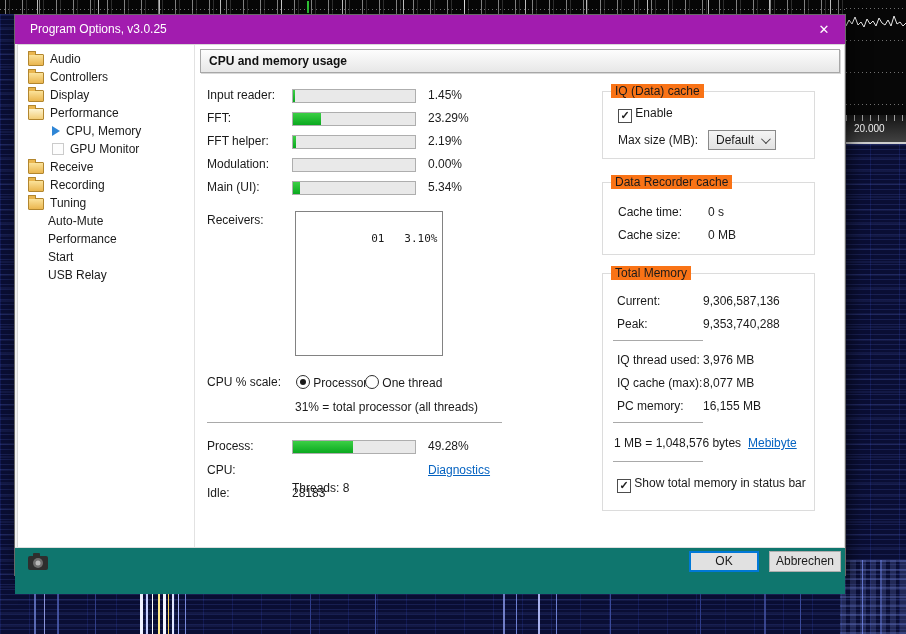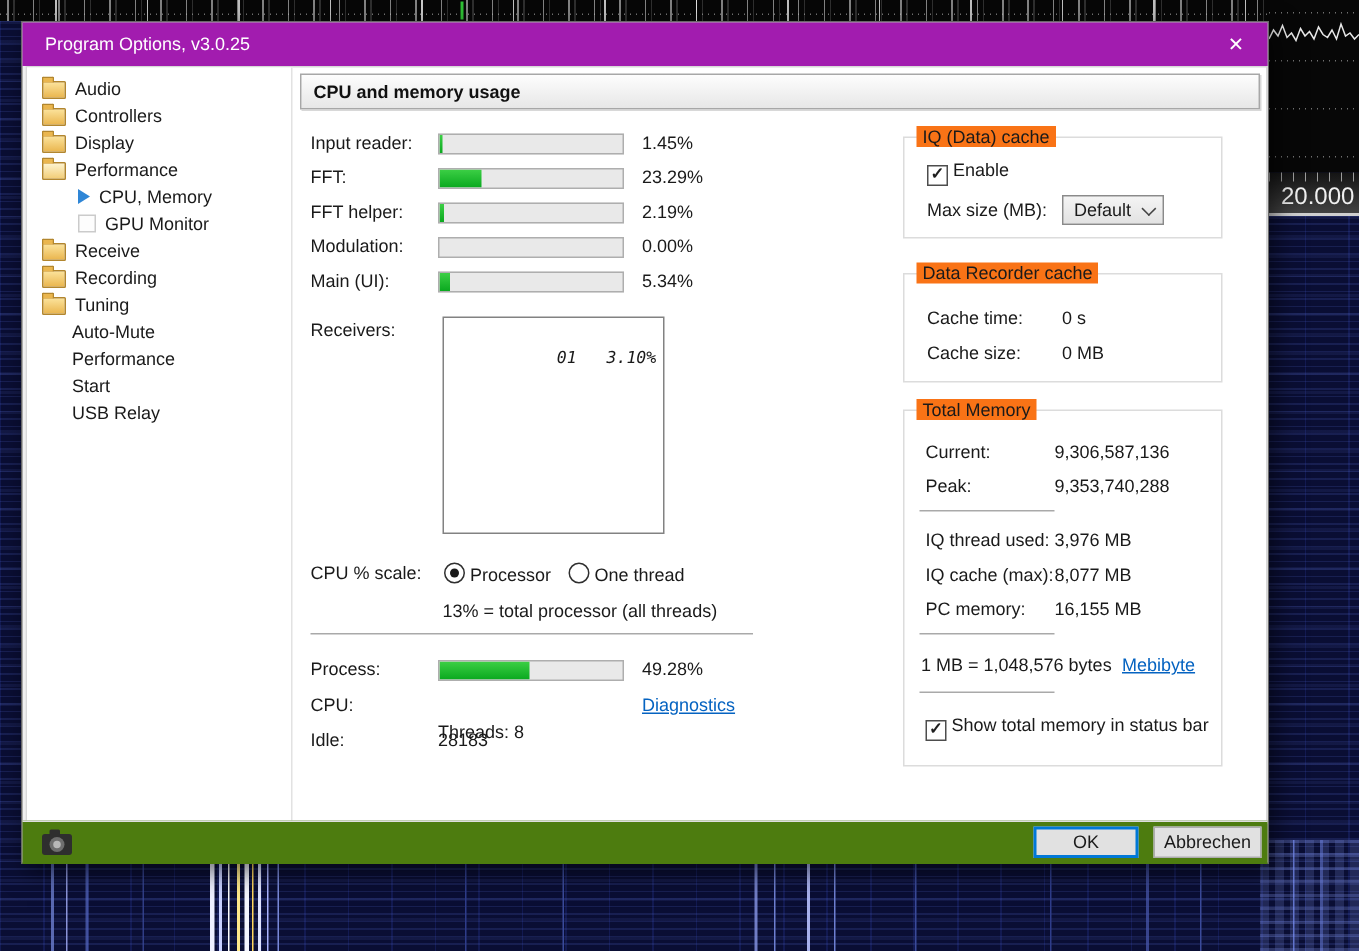--- a/index.html
+++ b/index.html
@@ -19,21 +19,21 @@
       repeating-linear-gradient(90deg, transparent 0 5px, rgba(255,255,255,0.50) 5px 6px, transparent 6px 9px, rgba(255,255,255,0.16) 9px 10px, transparent 10px 17px),
       repeating-linear-gradient(90deg, transparent 0 37px, rgba(255,255,255,0.75) 37px 38px, transparent 38px 61px);}
   .spec-top .dotline{position:absolute;left:0;top:9px;width:100%;height:1px;
     background:repeating-linear-gradient(90deg, rgba(210,210,210,0.55) 0 1px, transparent 1px 4px);}
   .spec-top .greenline{position:absolute;left:307px;top:1px;width:2px;height:12px;background:#2ec234;}
   .spec-right{position:absolute;left:846px;top:0;width:60px;height:115px;background:#070707;}
   .spec-right .dotline{position:absolute;left:0;width:100%;height:1px;
     background:repeating-linear-gradient(90deg, rgba(200,200,200,0.55) 0 1px, transparent 1px 4px);}
   .freq-scale{position:absolute;left:846px;top:115px;width:60px;height:27px;
     background:linear-gradient(#141414,#424242);border-bottom:2px solid #cfcfcf;
-    color:#f0f0f0;font-size:16px;}
+    color:#f0f0f0;font-size:10px;}
   .freq-scale .ticks{position:absolute;left:0;top:0;width:100%;height:6px;
     background:repeating-linear-gradient(90deg, rgba(190,190,190,0.8) 0 1px, transparent 1px 8px);}
   .freq-scale .flabel{position:absolute;left:8px;top:8px;}
   .streaks{position:absolute;left:0;top:560px;width:906px;height:74px;}
   .streaks div{position:absolute;top:0;height:74px;}
   .dashes{position:absolute;left:840px;top:560px;width:66px;height:74px;opacity:.8;
     background-image:
       repeating-linear-gradient(180deg, rgba(150,170,255,0.30) 0 2px, transparent 2px 9px),
       repeating-linear-gradient(90deg, rgba(150,170,255,0.22) 0 6px, transparent 6px 10px);
     background-blend-mode:multiply;}
@@ -69,42 +69,42 @@
   
   .main{position:absolute;left:178px;top:0;right:0;bottom:0;}
   .panel-header{position:absolute;left:4px;top:4px;right:4px;height:22px;
     background:linear-gradient(#fdfdfd,#e7e7e7);border:1px solid #a7a7a7;
     box-shadow:1px 1px 0 #d8d8d8;font-weight:bold;line-height:22px;padding-left:8px;color:#111;}
   .abs{position:absolute;}
   .pbar{width:122px;height:12px;border:1px solid #aeaeae;background:#e9e9e9;overflow:hidden;}
   .pbar .fill{height:100%;background:linear-gradient(#3ccf45,#0aa91f);}
   .listbox{position:absolute;left:99px;top:166px;width:148px;height:145px;background:#fff;
     border:1px solid #828282;font-family:"DejaVu Sans Mono",monospace;font-size:11px;
-    padding:7px 9px;white-space:pre;box-sizing:border-box;font-style:italic;}
+    padding:7px 9px;white-space:pre;box-sizing:border-box;}
   .divline{position:absolute;height:1px;background:#a9a9a9;}
   .radio{display:inline-block;width:12px;height:12px;border:1px solid #2f2f2f;border-radius:50%;
     background:#fff;position:relative;vertical-align:-2px;}
   .radio.on::after{content:"";position:absolute;left:3px;top:3px;width:6px;height:6px;
     border-radius:50%;background:#1a1a1a;}
   .link{color:#0563c1;text-decoration:underline;cursor:pointer;}
 
   
   .group{position:absolute;border:1px solid #dcdcdc;}
   .gtitle{position:absolute;top:-8px;left:8px;background:#f97316;padding:0 4px;color:#1a1a1a;}
   .checkbox{display:inline-block;width:12px;height:12px;border:1px solid #4d4d4d;background:#fff;
     text-align:center;line-height:11px;font-size:11px;font-weight:bold;color:#1f1f1f;
     vertical-align:-2px;}
   .combo{position:absolute;width:68px;height:20px;border:1px solid #8a8a8a;
     background:linear-gradient(#f4f4f4,#e2e2e2);display:flex;align-items:center;
     padding:0 7px;box-sizing:border-box;cursor:pointer;}
   .combo .chev{margin-left:auto;width:6px;height:6px;border-right:1.5px solid #444;
     border-bottom:1.5px solid #444;transform:rotate(45deg) translateY(-2px);}
 
   
-  .bottombar{position:absolute;left:0;top:532px;width:100%;height:29px;background:#4d7c0f;
+  .bottombar{position:absolute;left:0;top:532px;width:100%;height:47px;background:#0f766e;
     border-top:1px solid #dedede;box-sizing:border-box;}
   .btn{position:absolute;top:3px;height:21px;background:#e1e1e1;border:1px solid #adadad;
     text-align:center;line-height:19px;box-sizing:border-box;cursor:pointer;}
   .btn.primary{border:2px solid #0078d7;line-height:17px;}
   .camera-btn{position:absolute;left:12px;top:4px;width:22px;height:19px;cursor:pointer;}
 </style>
 </head>
 <body>
 
 <div class="screen">
@@ -255,25 +255,25 @@
         <span class="abs" style="left:11px;top:168px">Receivers:</span>
         <div class="listbox">
           <span>01   3.10%</span>
         </div>
 
         <span class="abs" style="left:11px;top:330px">CPU % scale:</span>
         <span class="abs" style="left:100px;top:330px">
           <span class="radio on"></span>
           <span>Processor</span>
         </span>
-        <span class="abs" style="left:183px;top:330px">
+        <span class="abs" style="left:169px;top:330px">
           <span class="radio"></span>
           <span>One thread</span>
         </span>
-        <span class="abs" style="left:99px;top:355px">13% = total processor (all threads)</span>
+        <span class="abs" style="left:99px;top:355px">31% = total processor (all threads)</span>
 
         <div class="divline" style="left:11px;top:377px;width:295px"></div>
 
         <span class="abs" style="left:11px;top:394px">Process:</span>
         <div class="pbar abs" style="left:96px;top:395px">
             <div class="fill" style="width: 49.28%;"></div>
           </div>
         <span class="abs" style="left:232px;top:394px">49.28%</span>
 
         <span class="abs" style="left:11px;top:418px">CPU:</span>

